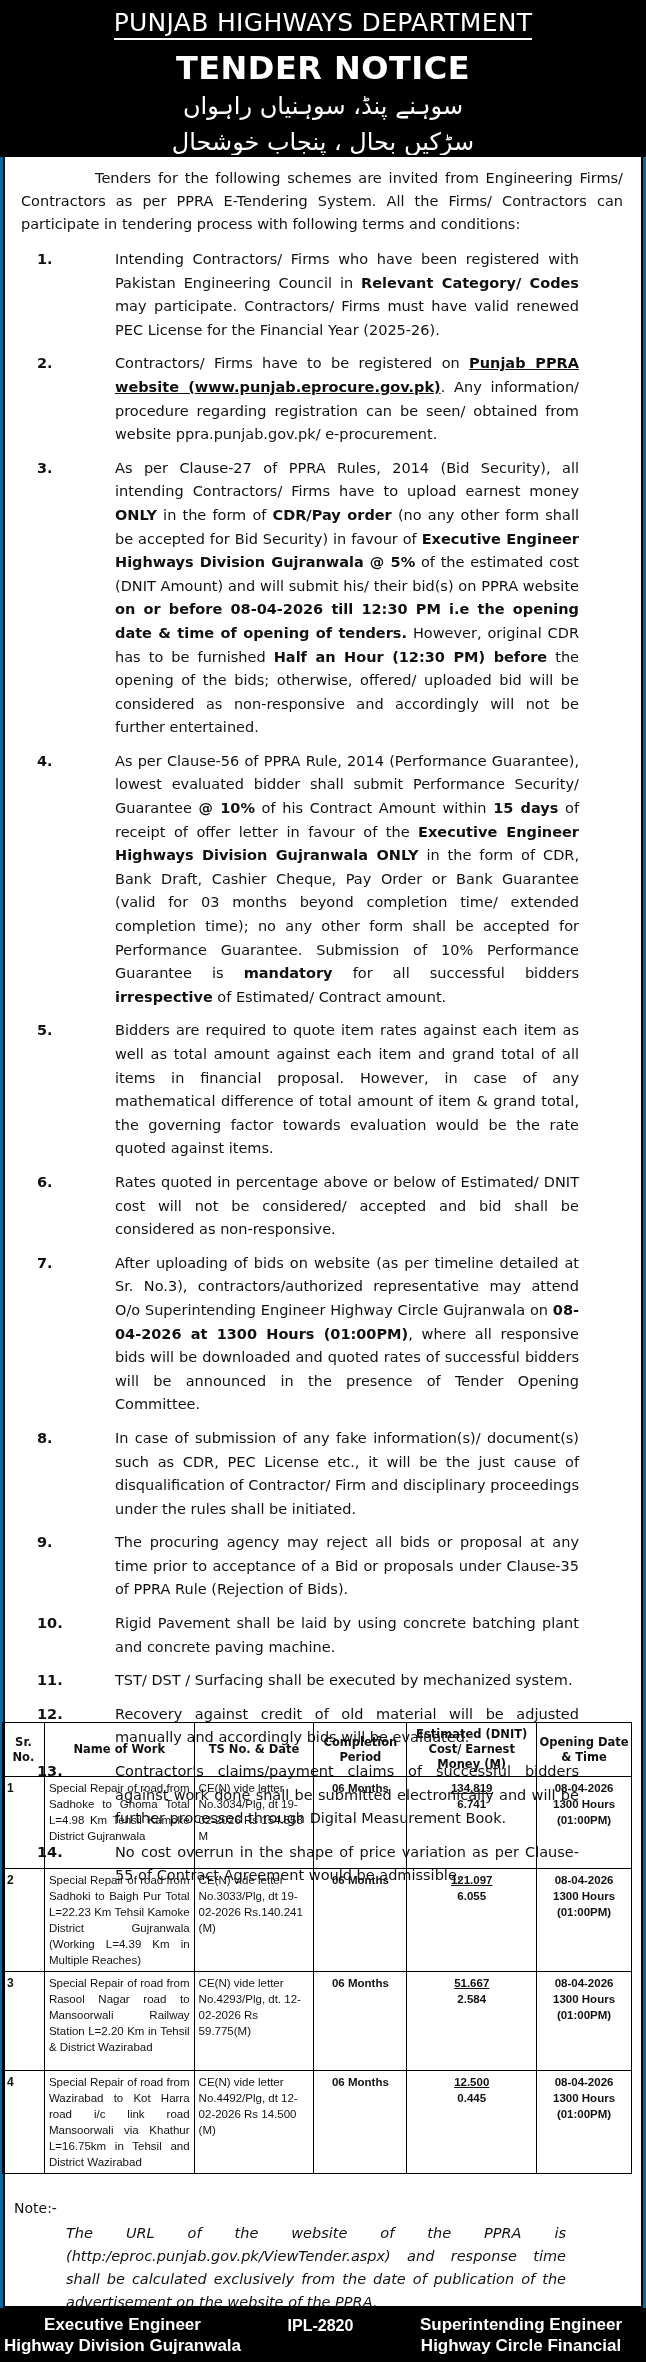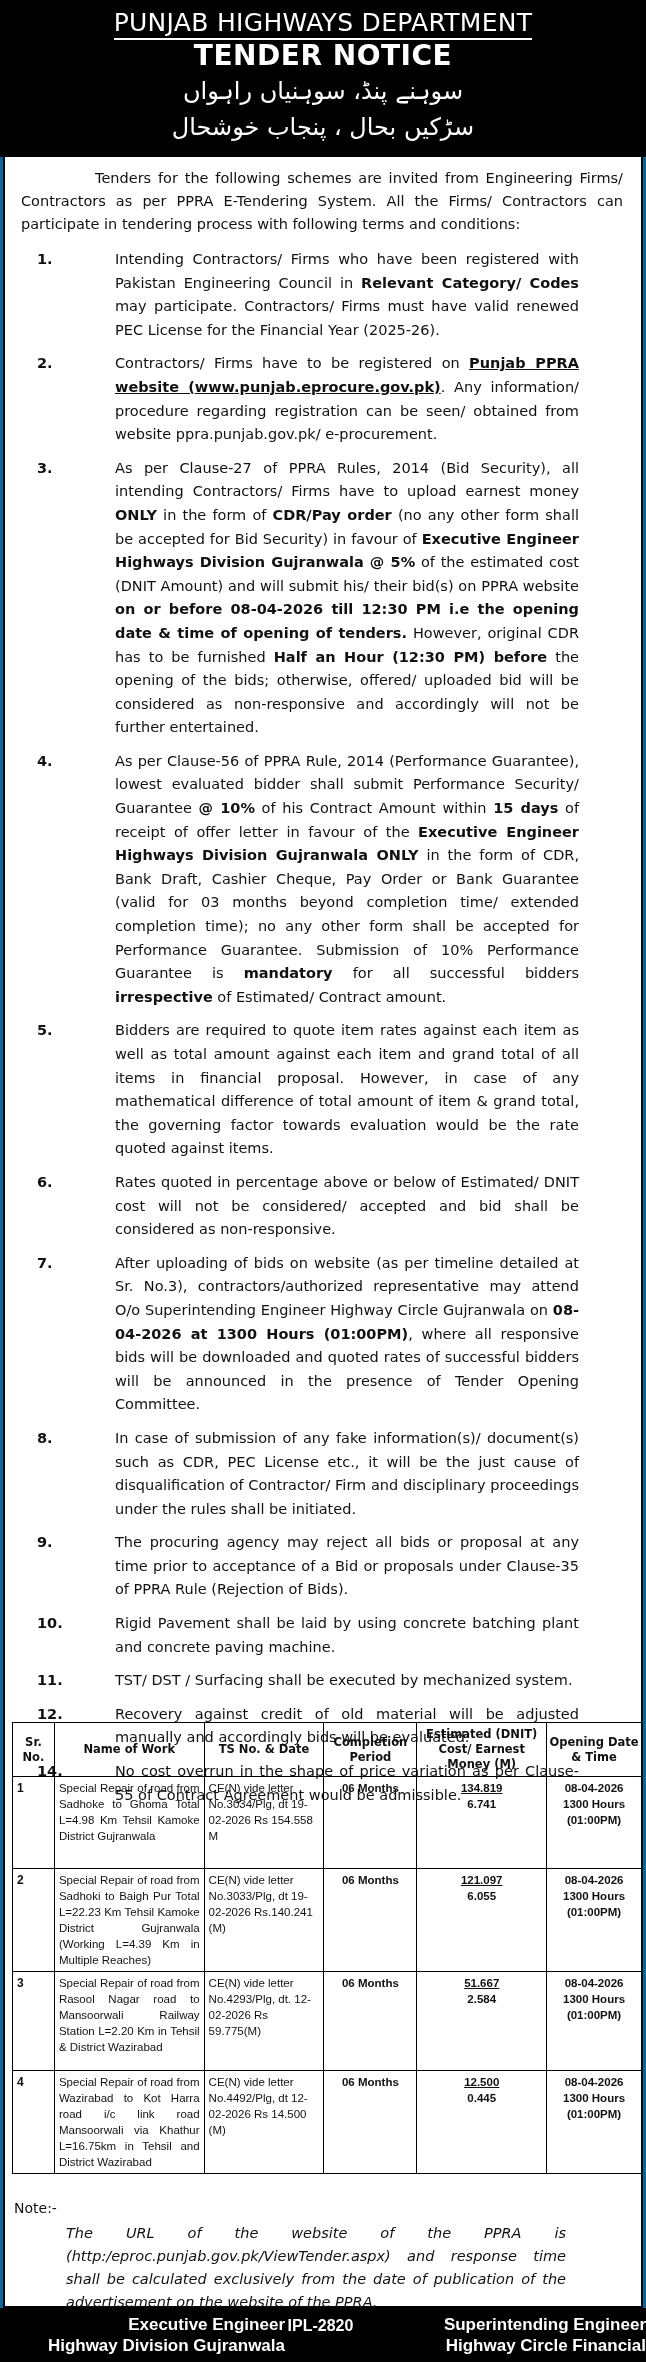--- a/index.html
+++ b/index.html
@@ -2,56 +2,56 @@
 <html><head>
 <meta charset="utf-8">
 <style>
   html, body { margin: 0; padding: 0; background: #ffffff; }
   body { width: 646px; height: 2362px; overflow: hidden; font-family: "Liberation Sans", sans-serif; color: #111; }
   .page { width: 646px; height: 2362px; position: relative; background: #0369a1; }
 
   .header { background: #000; color: #fff; text-align: center; height: 157px; position: relative; }
   .header .dept { font-family: "DejaVu Sans", sans-serif; font-size: 25px; font-weight: normal; padding-top: 8px; letter-spacing: 0.3px; }
   .header .dept span { border-bottom: 2px solid #fff; padding-bottom: 1px; }
-  .header .title { font-family: "DejaVu Sans", sans-serif; font-weight: bold; font-size: 28px; margin-top: 2px; letter-spacing: 0.5px; }
+  .header .title { font-family: "DejaVu Sans", sans-serif; font-weight: bold; font-size: 32px; margin-top: 12px; letter-spacing: 0.5px; }
   .header .urdu { font-family: "DejaVu Sans", sans-serif; font-size: 24px; line-height: 34px; direction: rtl; margin-top: 2px; }
 
   .body-box { position: absolute; left: 3px; right: 3px; top: 155px; height: 2153px; border: 2px solid #000; box-sizing: border-box; background: #fff; }
 
   .intro { font-family: "DejaVu Sans", sans-serif; font-size: 14.5px; line-height: 23px; margin: 10px 18px 0 16px; text-align: justify; }
   .intro .indent { display: inline-block; width: 74px; }
 
   .terms { margin: 12px 0 0 0; padding: 0; list-style: none; }
   .term { display: flex; font-family: "DejaVu Sans", sans-serif; font-size: 14.5px; line-height: 23.6px; margin-bottom: 10px; padding-right: 62px; }
   .term .num { width: 50px; flex: 0 0 50px; font-weight: bold; padding-left: 32px; }
   .term .txt { flex: 1; text-align: justify; padding-left: 28px; }
   .term b { font-weight: bold; }
   .term u { text-decoration: underline; font-weight: bold; }
 
-  table.works { position: absolute; left: 12px; top: 1722px; width: 630px; border-collapse: collapse; font-family: "Liberation Sans", sans-serif; font-size: 11.5px; }
+  table.works { position: absolute; left: 2px; top: 1722px; width: 630px; border-collapse: collapse; font-family: "Liberation Sans", sans-serif; font-size: 11.5px; }
   table.works th, table.works td { border: 1.5px solid #000; vertical-align: top; }
   table.works th { font-family: "DejaVu Sans", sans-serif; font-weight: bold; font-size: 11.5px; text-align: center; vertical-align: middle; padding: 4px 2px; line-height: 15px; }
   table.works td { padding: 3px 4px; line-height: 16px; }
   td.sr { text-align: left; font-weight: bold; font-size: 12px; padding-left: 6px; }
   td.name { text-align: justify; }
   td.ts { text-align: left; }
   td.period { text-align: center; font-weight: bold; }
   td.cost { text-align: center; font-weight: bold; }
   td.cost .est { text-decoration: underline; display: block; }
   td.open { text-align: center; font-weight: bold; }
   .row1 td { height: 85px; }
   .row2 td { height: 95px; }
   .row3 td { height: 92px; }
   .row4 td { height: 82px; }
 
   .note-label { position: absolute; left: 14px; top: 2200px; font-family: "DejaVu Sans", sans-serif; font-size: 14px; }
   .note-text { position: absolute; left: 66px; right: 80px; top: 2222px; font-family: "DejaVu Sans", sans-serif; font-style: italic; font-size: 14.5px; line-height: 23px; text-align: justify; text-align-last: left; }
 
   .footer { position: absolute; left: 0; right: 0; bottom: 0; height: 54px; background: #000; color: #fff; font-family: "Liberation Sans", sans-serif; font-weight: bold; display: flex; align-items: center; justify-content: space-between; }
-  .footer .sig { text-align: right; font-size: 17px; line-height: 21px; margin-left: 40px; }
+  .footer .sig { text-align: center; font-size: 17px; line-height: 21px; }
   .footer .sig.left { width: 245px; }
   .footer .sig.right { width: 250px; }
   .footer .code { font-size: 16px; margin-top: -18px; }
 </style>
 </head>
 <body>
 
 <div class="page">
 
   <div class="header">
@@ -105,20 +105,24 @@
           <span class="num">10.</span>
           <span class="txt"><span>Rigid Pavement shall be laid by using concrete batching plant and concrete paving machine.</span></span>
         </li>
         <li class="term">
           <span class="num">11.</span>
           <span class="txt"><span>TST/ DST / Surfacing shall be executed by mechanized system.</span></span>
         </li>
         <li class="term">
           <span class="num">12.</span>
           <span class="txt"><span>Recovery against credit of old material will be adjusted manually and accordingly bids will be evaluated.</span></span>
+        </li>
+        <li class="term">
+          <span class="num">13.</span>
+          <span class="txt"><span>Contractor's claims/payment claims of successful bidders against work done shall be submitted electronically and will be further processed through Digital Measurement Book.</span></span>
         </li>
         <li class="term">
           <span class="num">14.</span>
           <span class="txt"><span>No cost overrun in the shape of price variation as per Clause-55 of Contract Agreement would be admissible.</span></span>
         </li>
       </ul>
   </div>
 
   <table class="works">
     <colgroup>

